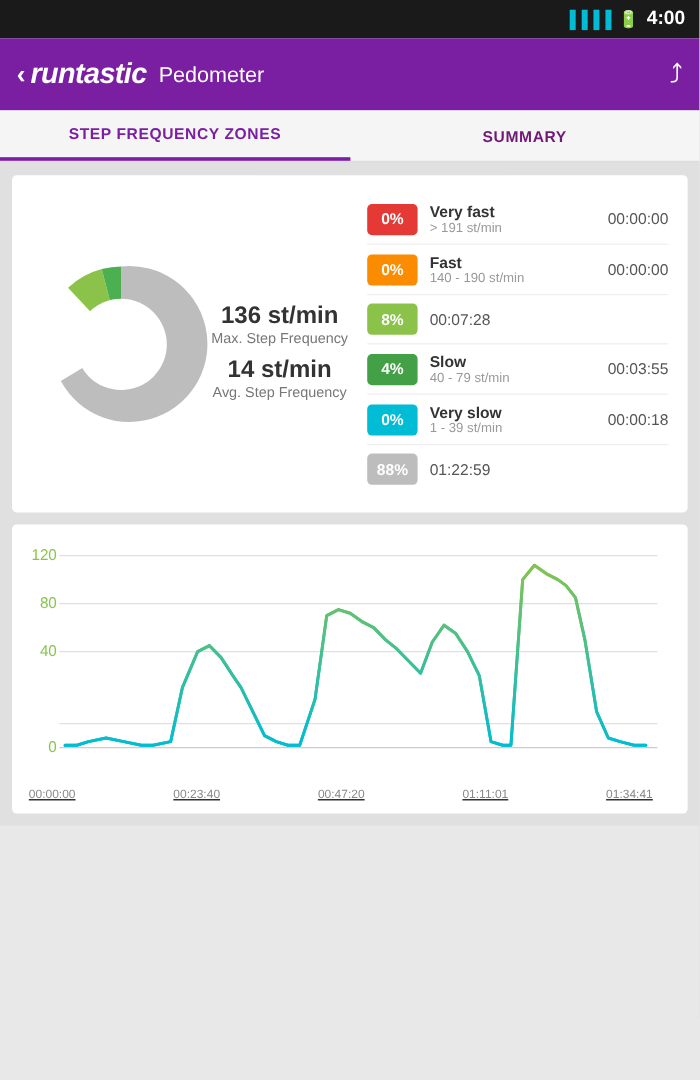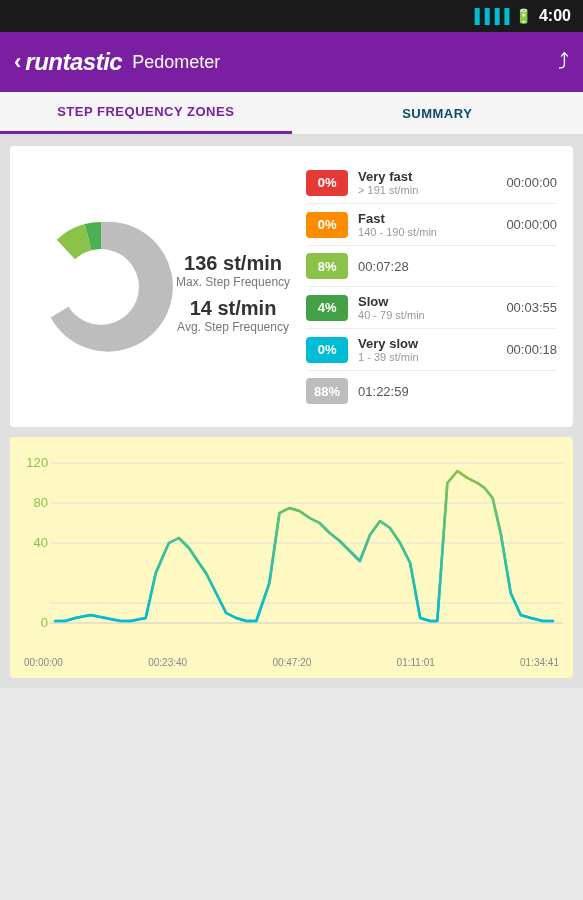--- a/index.html
+++ b/index.html
@@ -84,21 +84,21 @@
       font-size: 13px;
       font-weight: bold;
       cursor: pointer;
       letter-spacing: 0.5px;
     }
     .tab-active {
       color: #7b1fa2;
       border-bottom: 3px solid #7b1fa2;
     }
     .tab-inactive {
-      color: #0c4a6e;
+      color: #701a75;
     }
 
     
     .main-content {
       background: #e0e0e0;
       padding: 10px;
       display: flex;
       flex-direction: column;
       gap: 10px;
     }
@@ -187,23 +187,24 @@
       color: #999;
     }
     .zone-time {
       font-size: 13px;
       color: #555;
       white-space: nowrap;
     }
 
     
     .chart-card {
-      background: #fef9c3;
+      background: #ffffff;
       border-radius: 4px;
-      padding: 16px 10px 10px 10px;
+      padding: 16px 25px 10px 10px;
+      text-decoration: underline;
     }
     .chart-area {
       position: relative;
       width: 100%;
       height: 200px;
     }
     .chart-svg {
       width: 100%;
       height: 100%;
     }

